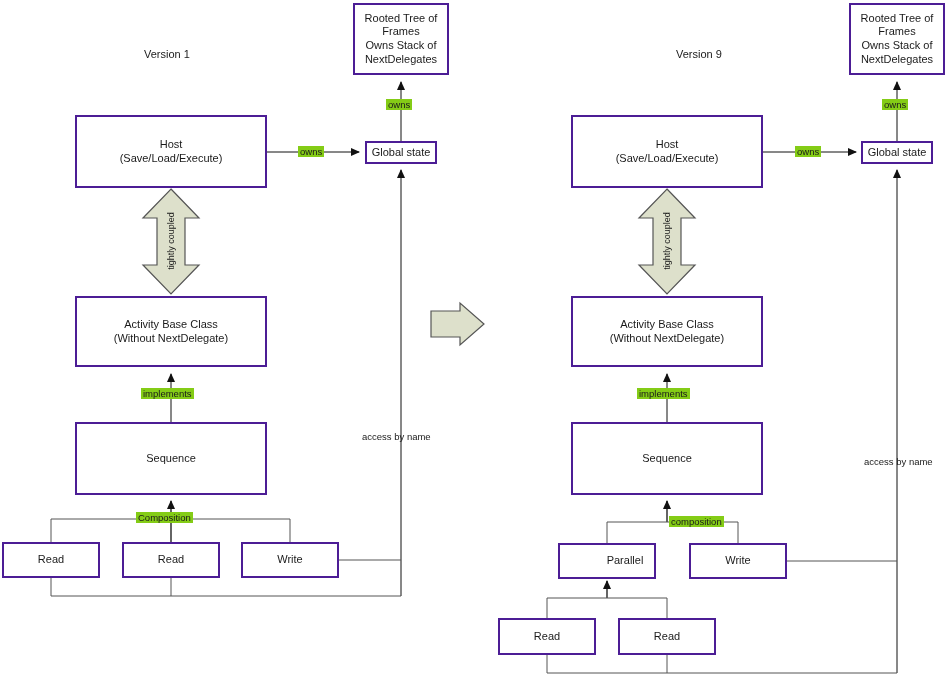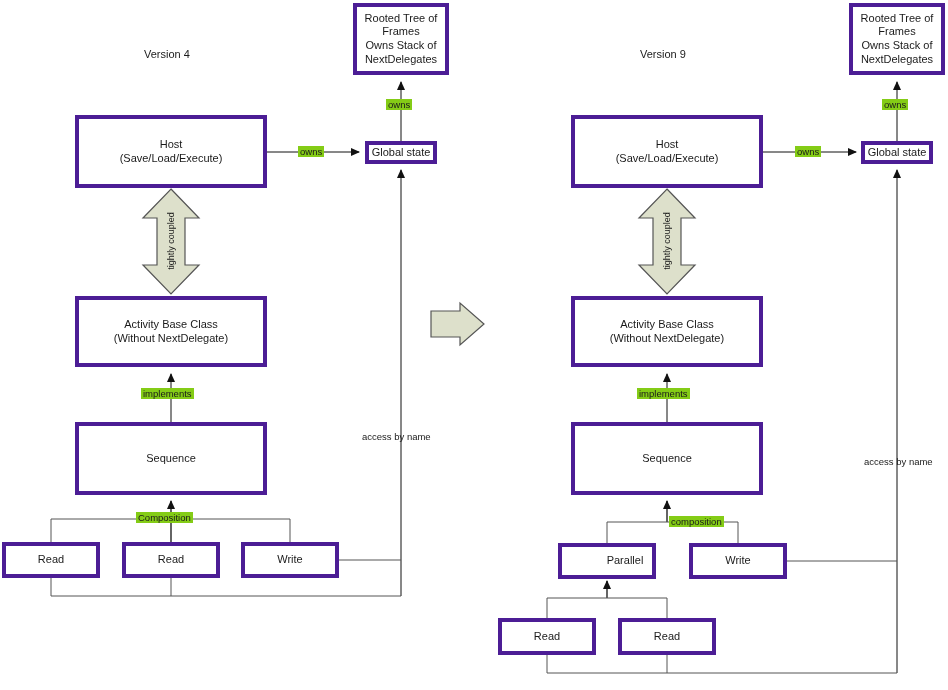--- a/index.html
+++ b/index.html
@@ -1,19 +1,19 @@
 <!DOCTYPE html>
 <html><head>
 <meta charset="utf-8">
 <style>
   html,body{margin:0;padding:0;background:#ffffff;}
   body{width:948px;height:690px;overflow:hidden;font-family:"Liberation Sans","DejaVu Sans",sans-serif;}
   #stage{position:relative;width:948px;height:690px;background:#fff;}
   svg.layer{position:absolute;left:0;top:0;width:948px;height:690px;}
-  .box{position:absolute;box-sizing:border-box;border:4px solid #4c1d95;background:#fff;
+  .box{position:absolute;box-sizing:border-box;border:2px solid #4c1d95;background:#fff;
        display:flex;align-items:center;justify-content:center;text-align:center;
        font-size:11px;color:#1a1a1a;line-height:1.25;}
   .edge-label{position:absolute;font-size:9.5px;color:#1a1a1a;white-space:nowrap;
               background:#84cc16;padding:0 2px;text-align:center;}
   .edge-label.nobg{background:transparent;margin-top:44px;}
   .vlabel{position:absolute;font-size:9px;color:#1a1a1a;white-space:nowrap;
           transform-origin:center center;}
   .title{position:absolute;font-size:11px;color:#1a1a1a;white-space:nowrap;}
 </style>
 </head>
@@ -59,21 +59,21 @@
 
     <line x1="607" y1="598" x2="607" y2="581" stroke="#111" stroke-width="1.3" marker-end="url(#arrowhead)"></line>
     <path d="M547,618 L547,598 L667,598 L667,618" fill="none" stroke="#555" stroke-width="1"></path>
 
     <line x1="897" y1="673" x2="897" y2="170" stroke="#111" stroke-width="1" marker-end="url(#arrowhead)"></line>
     <path d="M547,655 L547,673 L897,673" fill="none" stroke="#555" stroke-width="1"></path>
     <line x1="667" y1="655" x2="667" y2="673" stroke="#555" stroke-width="1"></line>
     <line x1="787" y1="561" x2="897" y2="561" stroke="#555" stroke-width="1"></line>
   </svg>
 
-  <div class="title" style="left:144px;top:48px;">Version 4</div>
+  <div class="title" style="left:144px;top:48px;">Version 1</div>
 
   <div class="box" style="left:353px;top:3px;width:96px;height:72px;flex-direction:column;">
     <span>Rooted Tree of</span>
     <span>Frames</span>
     <span>Owns Stack of</span>
     <span>NextDelegates</span>
   </div>
 
   <div class="box" style="left:365px;top:141px;width:72px;height:23px;">
     <span>Global state</span>
@@ -105,21 +105,21 @@
     <span>Write</span>
   </div>
 
   <div class="edge-label" style="left:386px;top:99px;">owns</div>
   <div class="edge-label" style="left:298px;top:146px;">owns</div>
   <div class="vlabel" style="left:137px;top:236px;width:68px;text-align:center;transform:rotate(-90deg);">tightly coupled</div>
   <div class="edge-label" style="left:141px;top:388px;">implements</div>
   <div class="edge-label" style="left:136px;top:512px;">Composition</div>
   <div class="edge-label nobg" style="left:360px;top:387px;">access by name</div>
 
-  <div class="title" style="left:640px;top:48px;">Version 9</div>
+  <div class="title" style="left:676px;top:48px;">Version 9</div>
 
   <div class="box" style="left:849px;top:3px;width:96px;height:72px;flex-direction:column;">
     <span>Rooted Tree of</span>
     <span>Frames</span>
     <span>Owns Stack of</span>
     <span>NextDelegates</span>
   </div>
 
   <div class="box" style="left:861px;top:141px;width:72px;height:23px;">
     <span>Global state</span>

